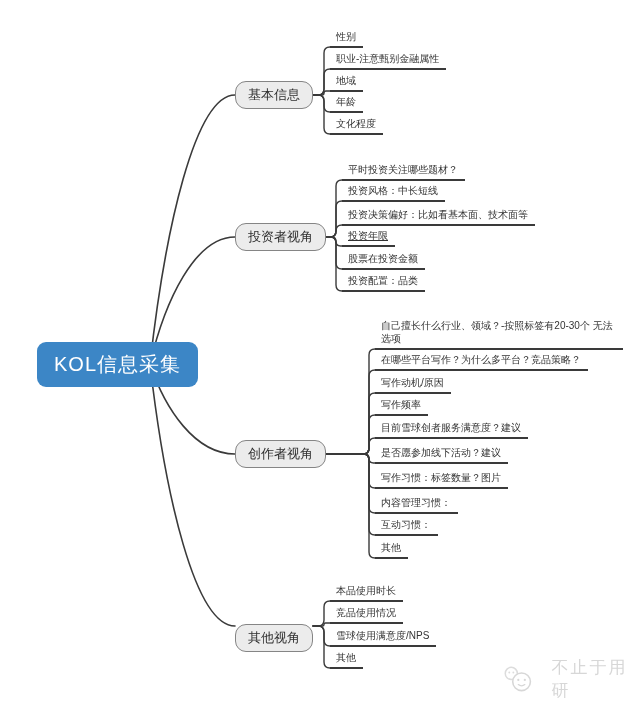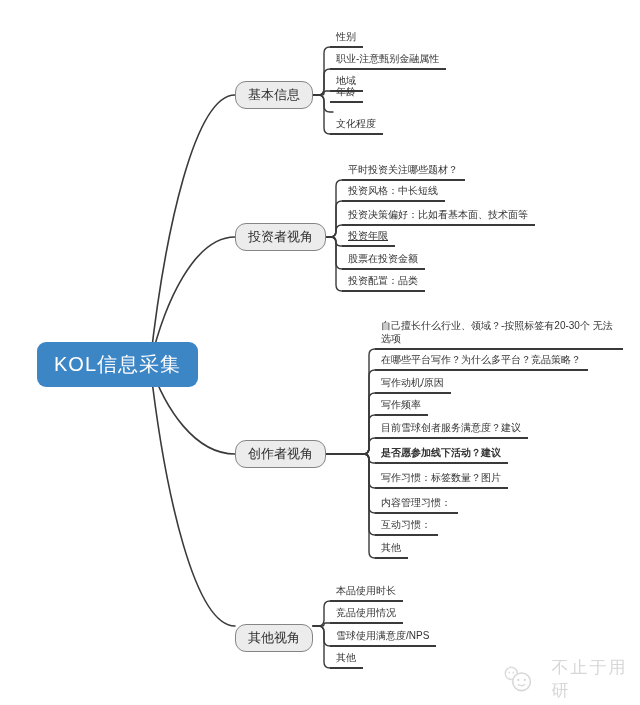--- a/index.html
+++ b/index.html
@@ -69,36 +69,36 @@
       <circle cx="17.5" cy="17" r="1.2" fill="#d7d7d7"></circle>
       <circle cx="24.5" cy="17" r="1.2" fill="#d7d7d7"></circle>
       <path d="M17.5 22 q3.5 2.6 7 0" fill="none" stroke="#d7d7d7" stroke-width="1.4" stroke-linecap="round"></path>
     </svg>
     <span class="wm-text">不止于用研</span>
   </div>
 <div class="branch-node" style="left: 235px; top: 81px; width: 78px;">基本信息</div>
     <div class="leaf" style="left: 330px; top: 30px;">性别</div>
     <div class="leaf" style="left: 330px; top: 52px;">职业-注意甄别金融属性</div>
     <div class="leaf" style="left: 330px; top: 74px;">地域</div>
-    <div class="leaf" style="left: 330px; top: 85px;">年龄</div>
+    <div class="leaf" style="left: 330px; top: 95px;">年龄</div>
     <div class="leaf" style="left: 330px; top: 117px;">文化程度</div>
     <div class="branch-node" style="left: 235px; top: 223px; width: 91px;">投资者视角</div>
     <div class="leaf" style="left: 342px; top: 163px;">平时投资关注哪些题材？</div>
     <div class="leaf" style="left: 342px; top: 184px;">投资风格：中长短线</div>
     <div class="leaf" style="left: 342px; top: 208px;">投资决策偏好：比如看基本面、技术面等</div>
     <div class="leaf" style="left: 342px; top: 229px; text-decoration: underline;">投资年限</div>
     <div class="leaf" style="left: 342px; top: 252px;">股票在投资金额</div>
     <div class="leaf" style="left: 342px; top: 274px;">投资配置：品类</div>
     <div class="branch-node" style="left: 235px; top: 440px; width: 91px;">创作者视角</div>
     <div class="leaf wrap" style="left: 375px; top: 319px; width: 248px; box-sizing: border-box;">自己擅长什么行业、领域？-按照标签有20-30个 无法选项</div>
     <div class="leaf" style="left: 375px; top: 353px;">在哪些平台写作？为什么多平台？竞品策略？</div>
     <div class="leaf" style="left: 375px; top: 376px;">写作动机/原因</div>
     <div class="leaf" style="left: 375px; top: 398px;">写作频率</div>
     <div class="leaf" style="left: 375px; top: 421px;">目前雪球创者服务满意度？建议</div>
-    <div class="leaf" style="left: 375px; top: 446px; font-weight: bold;">是否愿参加线下活动？建议</div>
+    <div class="leaf" style="left: 375px; top: 446px;">是否愿参加线下活动？建议</div>
     <div class="leaf" style="left: 375px; top: 471px;">写作习惯：标签数量？图片</div>
     <div class="leaf" style="left: 375px; top: 496px;">内容管理习惯：</div>
     <div class="leaf" style="left: 375px; top: 518px;">互动习惯：</div>
     <div class="leaf" style="left: 375px; top: 541px;">其他</div>
     <div class="branch-node" style="left: 235px; top: 624px; width: 78px; font-family: Liberation Mono, monospace;">其他视角</div>
     <div class="leaf" style="left: 330px; top: 584px;">本品使用时长</div>
     <div class="leaf" style="left: 330px; top: 606px;">竞品使用情况</div>
     <div class="leaf" style="left: 330px; top: 629px;">雪球使用满意度/NPS</div>
     <div class="leaf" style="left: 330px; top: 651px;">其他</div>
   </div>

